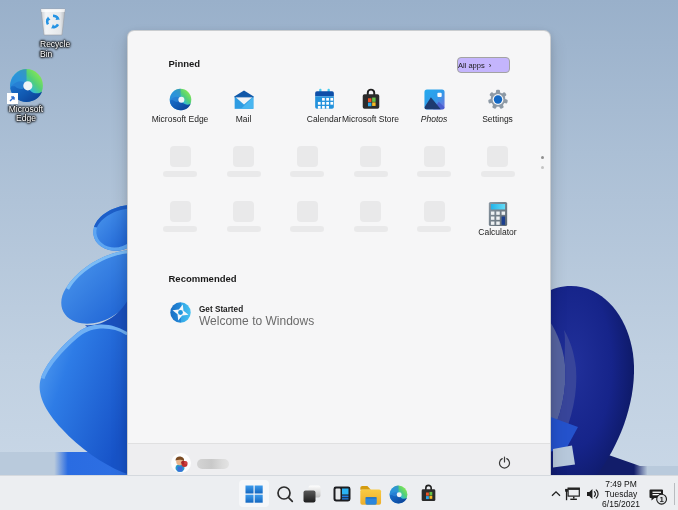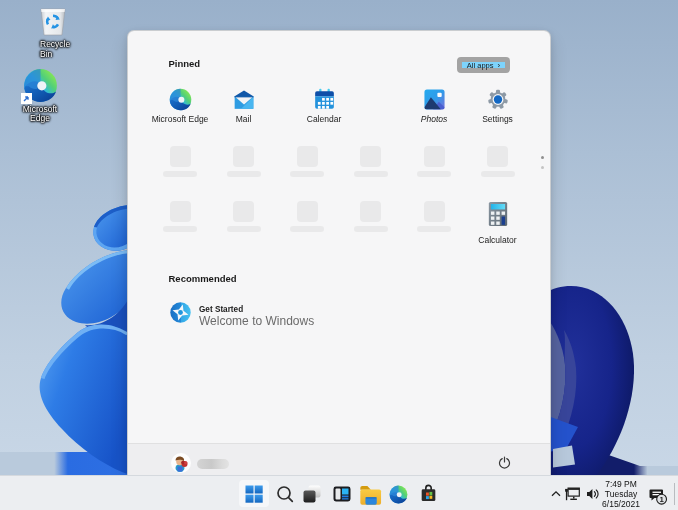--- a/index.html
+++ b/index.html
@@ -7,22 +7,22 @@
   body { font-family:"Liberation Sans", sans-serif; position:relative; }
   #wall { position:absolute; left:0; top:0; }
   .deskicon { position:absolute; text-align:center; color:#fff; font-size:8.5px;
     text-shadow: 0 1px 2px #000, 1px 0 2px #000, -1px 0 2px #000, 0 -1px 2px #000; }
   
   #menu { position:absolute; left:127px; top:30px; width:424px; height:452px;
     background:#f6f6f7; border-radius:7px; border:1px solid rgba(100,110,120,.3);
     box-shadow:0 10px 18px rgba(0,0,0,.14), 0 2px 6px rgba(0,0,0,.10); }
   .sechead { position:absolute; font-size:9.5px; font-weight:bold; color:#1a1a1a; }
   #allapps { position:absolute; left:329px; top:26px; width:53px; height:16px;
-    background:#7dd3fc; border:5px solid #a3a3a3; border-radius:4px;
-    font-size:7.5px; color:#1b1b1b; display:flex; align-items:center; justify-content:center; gap:4px; }
+    background:#c4b5fd; border:1px solid #a3a3a3; border-radius:4px;
+    font-size:7.5px; color:#1b1b1b; display:flex; align-items:center; justify-content:flex-start; gap:4px; }
   .slot { position:absolute; width:64px; text-align:center; }
   .applabel { font-size:8.5px; color:#1c1c1c; margin-top:3px; white-space:nowrap; }
   .ph-sq { position:absolute; width:21px; height:21px; border-radius:4px; background:#e9e9ea; }
   .ph-bar { position:absolute; width:34px; height:6px; border-radius:3px; background:#e9e9ea; }
   .dot { position:absolute; width:3px; height:3px; border-radius:50%; }
   #userbar { position:absolute; left:0; bottom:0; width:100%; height:38px;
     background:rgba(90,100,110,.05); border-top:1px solid rgba(0,0,0,.06);
     border-radius:0 0 7px 7px; }
   
   #taskbar { position:absolute; left:0; top:475px; width:678px; height:46px;
@@ -128,21 +128,21 @@
     <path d="M1,1 L25,1 L24.6,4 L1.4,4 Z" fill="#fff" opacity="0.7"></path>
     <g id="rc">
       <path d="M13,7.7 a5.8,5.8 0 0 1 4.9,2.7" stroke="#2493e4" stroke-width="2.5" fill="none"></path>
       <path d="M17.4,8 l2.5,3.6 -4.4,0.5 Z" fill="#2493e4"></path>
     </g>
     <use href="#rc" transform="rotate(120 13 13.5)"></use>
     <use href="#rc" transform="rotate(240 13 13.5)"></use>
   </svg>
   <div style="margin-top:3px;">Recycle Bin</div>
 </div>
-<div class="deskicon" style="left:14px; top:68px; width:52px;">
+<div class="deskicon" style="left:0px; top:68px; width:52px;">
   <svg width="35" height="35" viewBox="0 0 32 32" style="display:block;margin:0 auto;">
     <use href="#edgelogo"></use>
   </svg>
   <svg width="11" height="11" viewBox="0 0 11 11" style="position:absolute; left:7px; top:25px;">
     <rect width="11" height="11" fill="#fff"></rect>
     <path d="M3,8 L7,4 M7,4 L4.2,4 M7,4 L7,6.8" stroke="#2e6fd0" stroke-width="1.4" fill="none"></path>
   </svg>
   <div style="margin-top:2px; line-height:9px;">Microsoft<br>Edge</div>
 </div>
 
@@ -179,20 +179,26 @@
         <rect x="6.8" y="19.4" width="3.8" height="3.8"></rect>
           <rect x="12.6" y="19.4" width="3.8" height="3.8"></rect>
           <rect x="18.4" y="19.4" width="3.8" height="3.8"></rect>
           <rect x="24.2" y="19.4" width="3.8" height="3.8"></rect>
         <rect x="6.8" y="25" width="3.8" height="3.8"></rect>
           <rect x="12.6" y="25" width="3.8" height="3.8"></rect>
           <rect x="18.4" y="25" width="3.8" height="3.8"></rect>
       </g>
     </svg>
     <div class="applabel">Calendar</div>
+  </div>
+  <div class="slot" style="left:210.5px; top:57px;">
+    <svg width="24" height="23" viewBox="0 0 32 32" style="display:block;margin:0 auto;">
+      <use href="#storelogo"></use>
+    </svg>
+    <div class="applabel">Microsoft Store</div>
   </div>
   <div class="slot" style="left:274px; top:57px;font-style:italic;">
     <svg width="23" height="23" viewBox="0 0 32 32" style="display:block;margin:0 auto;">
       <defs>
         <linearGradient id="phg" x1="0" y1="0" x2="1" y2="1">
           <stop offset="0" stop-color="#25aaee"></stop>
             <stop offset="0.5" stop-color="#2f9bea"></stop>
             <stop offset="1" stop-color="#7a6fd8"></stop>
         </linearGradient>
         <clipPath id="phc">
@@ -269,21 +275,21 @@
         <rect x="3.5" y="12" width="4.2" height="4"></rect>
           <rect x="9.9" y="12" width="4.2" height="4"></rect>
           <rect x="16.3" y="12" width="4.2" height="4"></rect>
         <rect x="3.5" y="18" width="4.2" height="4"></rect>
           <rect x="9.9" y="18" width="4.2" height="4"></rect>
         <rect x="3.5" y="24" width="4.2" height="4"></rect>
           <rect x="9.9" y="24" width="4.2" height="4"></rect>
       </g>
       <rect x="16.3" y="18" width="4.2" height="10" fill="#1b3f8f"></rect>
     </svg>
-    <div class="applabel" style="margin-top:8px;">Calculator</div>
+    <div class="applabel" style="margin-top:0;">Calculator</div>
   </div>
   <div class="sechead" style="left:40.5px; top:242px;">Recommended</div>
 
   <div style="position:absolute; left:42px; top:271px;">
     <svg width="21" height="21" viewBox="0 0 21 21">
       <defs>
           <linearGradient id="gs" x1="0" y1="0" x2="1" y2="0">
         <stop offset="0" stop-color="#1a6fc4"></stop>
             <stop offset="0.5" stop-color="#2389d8"></stop>
             <stop offset="0.51" stop-color="#31a5e6"></stop>

